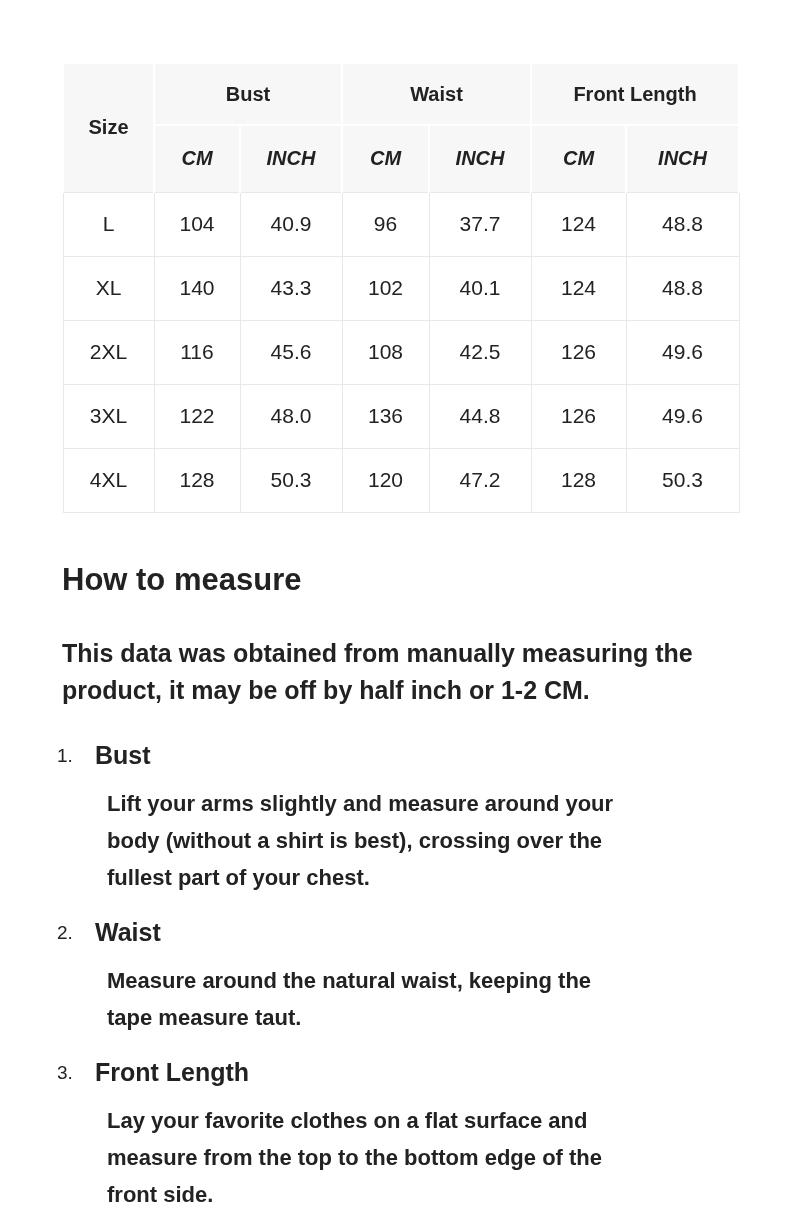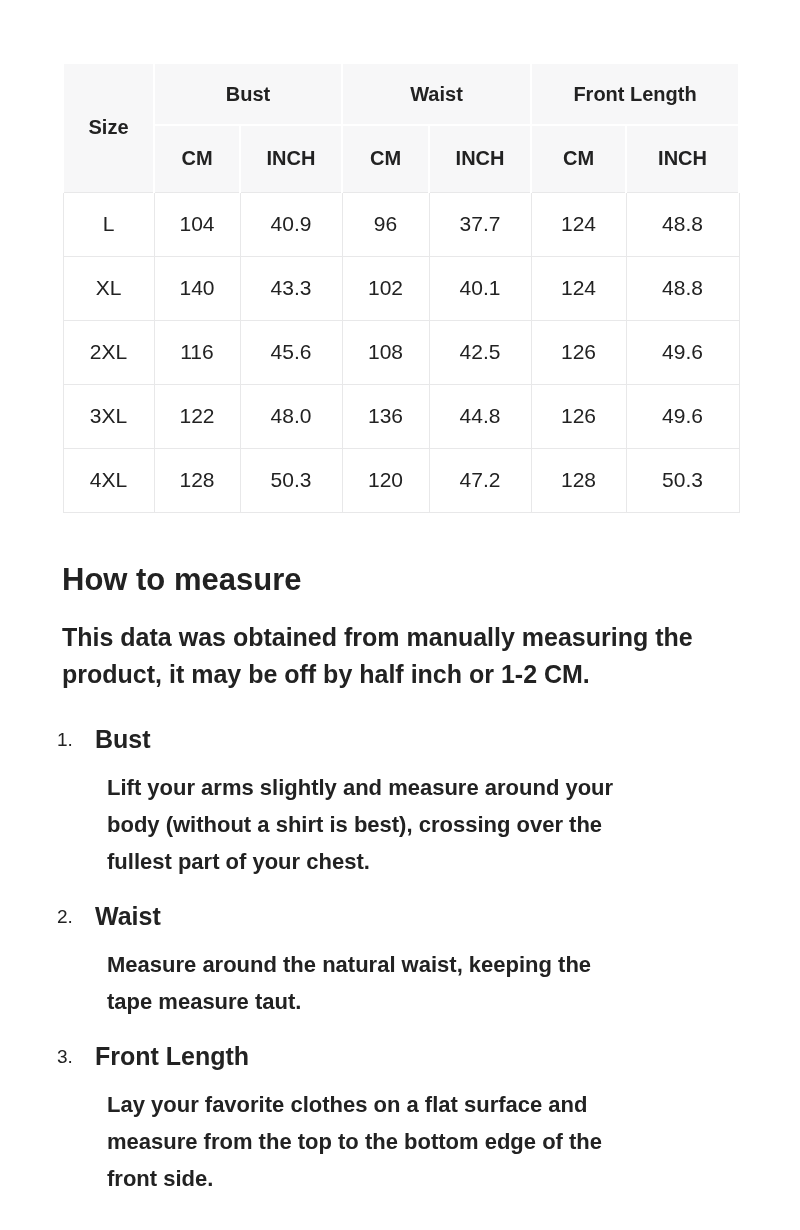--- a/index.html
+++ b/index.html
@@ -37,26 +37,26 @@
   }
   table.size-chart td {
     border: 1px solid #e8e8e9;
     background: #ffffff;
     font-size: 21px;
     font-weight: 400;
     color: #222222;
     padding: 0;
   }
   tr.group-row { height: 62px; }
-  tr.unit-row  { height: 67px; }
+  tr.unit-row  { height: 67px; font-style: italic; }
   tbody tr     { height: 64px; }
 
   
   .howto-title {
-    margin: 48px 0 20px 0;
+    margin: 48px 0 36px 0;
     font-size: 31px;
     font-weight: 700;
     line-height: 38px;
   }
   .howto-intro {
     margin: 0 0 28px 0;
     font-size: 25px;
     line-height: 37px;
     white-space: pre-line;
     font-weight: bold;

